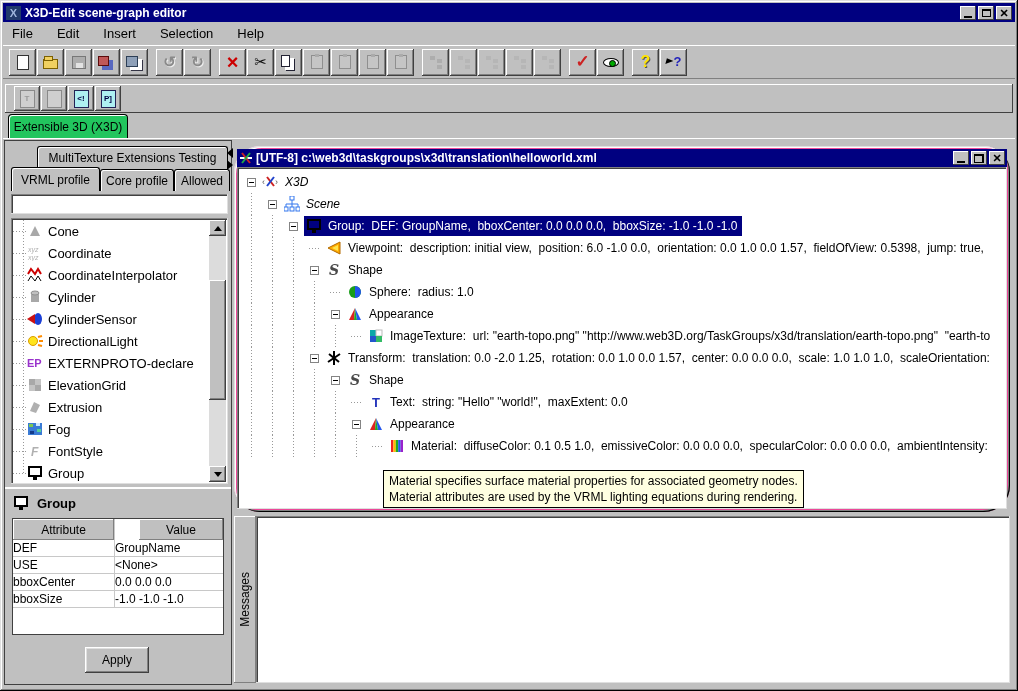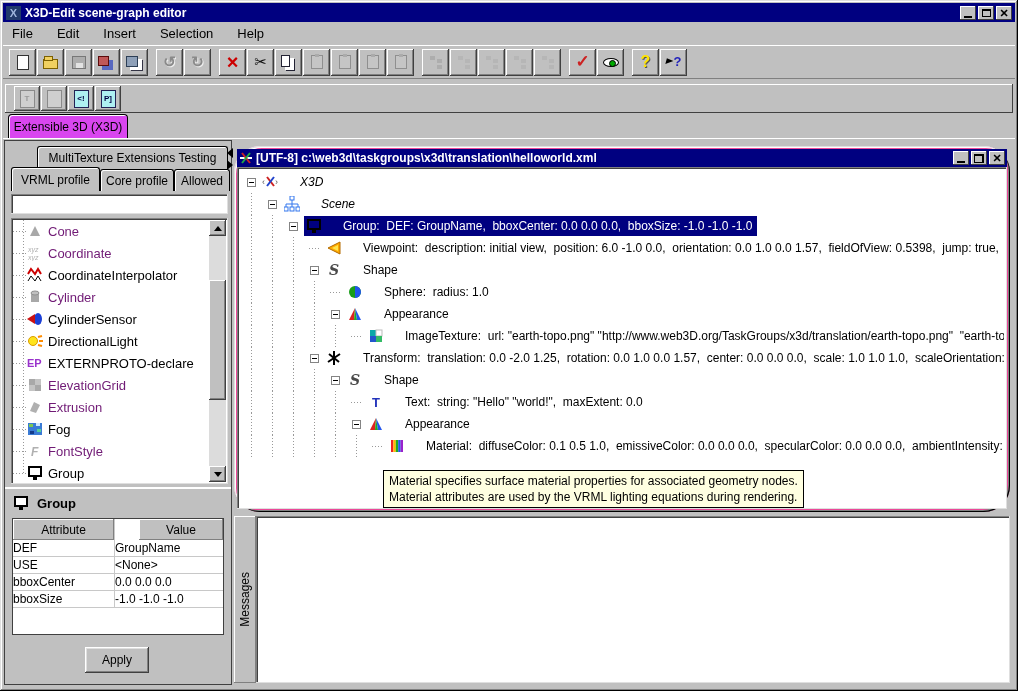--- a/index.html
+++ b/index.html
@@ -55,21 +55,21 @@
   .i-eye:after { content:""; position:absolute; left:5px; top:1px; width:5px; height:5px; background:#0a0; border:1px solid #000; border-radius:50%; }
 
   
   .panel2 { position:absolute; left:5px; top:84px; width:1008px; height:29px; }
   .p2btns { position:absolute; left:9px; top:2px; display:flex; gap:1px; }
   .sbtn { width:26px; height:25px; background:#c0c0c0; display:flex; align-items:center; justify-content:center;
           box-shadow: inset -1px -1px 0 #404040, inset 1px 1px 0 #fff, inset -2px -2px 0 #808080; }
   .scroll { width:15px; height:18px; border:1px solid #225; background:#aef0f2; display:flex; align-items:center; justify-content:center; font-size:8px; font-weight:bold; color:#004; }
   .scroll.off { background:#cfcfcf; border-color:#8a8a8a; color:#9a9a9a; }
 
-  .maintab { position:absolute; left:8px; top:114px; width:120px; height:25px; background:#d946ef; border:1px solid #000; border-bottom:none; border-radius:4px 4px 0 0;
+  .maintab { position:absolute; left:8px; top:114px; width:120px; height:25px; background:#22c55e; border:1px solid #000; border-bottom:none; border-radius:4px 4px 0 0;
              box-shadow: inset 1px 1px 0 #fff; display:flex; align-items:center; justify-content:center; font-size:12px; }
   .contentline { position:absolute; left:3px; top:138px; width:1012px; height:2px; box-shadow: inset 0 1px 0 #fff; }
 
   
   .leftcol { position:absolute; left:4px; top:140px; width:228px; height:545px; border:1px solid #404040; background:#c0c0c0; }
   .tab-top { position:absolute; left:32px; top:5px; width:191px; height:22px; background:#c0c0c0; border:1px solid #000; border-bottom:none; border-radius:3px 3px 0 0;
              box-shadow:inset 1px 1px 0 #fff; font-size:12px; display:flex; align-items:center; justify-content:center; }
   .tabs2 { position:absolute; left:4px; top:26px; width:220px; height:24px; }
   .tab { position:absolute; background:#c0c0c0; border:1px solid #000; border-bottom:none; border-radius:3px 3px 0 0; box-shadow:inset 1px 1px 0 #fff;
          font-size:12px; display:flex; align-items:center; justify-content:center; }
@@ -77,21 +77,21 @@
             box-shadow: inset -1px -1px 0 #dfdfdf, inset 1px 1px 0 #808080, inset 2px 2px 0 #404040; }
   .palette { position:absolute; left:6px; top:77px; width:217px; height:266px; background:#fff;
              box-shadow: inset -1px -1px 0 #dfdfdf, inset 1px 1px 0 #808080, inset 2px 2px 0 #404040; overflow:hidden; }
   .plist { position:absolute; left:2px; top:2px; right:19px; bottom:2px; overflow:hidden; }
   .plist:before { content:""; position:absolute; left:10px; top:0; width:1px; height:253px;
                   background:repeating-linear-gradient(to bottom,#999 0 1px,transparent 1px 3px); }
   .prow { height:22px; display:flex; align-items:center; white-space:nowrap; position:relative; }
   .pconn { width:14px; height:22px; flex:0 0 auto; background:repeating-linear-gradient(to right,#999 0 1px,transparent 1px 3px); background-size:100% 1px; background-position:0 11px; background-repeat:no-repeat; }
   .picon { width:17px; height:16px; flex:0 0 auto; display:flex; align-items:center; justify-content:flex-start; }
   .plabel { font-size:13px; margin-left:4px; color:#000; }
-  .plabel.off { color:#701a75; }
+  .plabel.off { color:#000000; }
   .vsb { position:absolute; right:2px; top:2px; width:17px; bottom:2px; background:#dcdcdc; }
   .sbarrow { position:absolute; left:0; width:17px; height:16px; background:#c0c0c0; display:flex; align-items:center; justify-content:center;
              box-shadow: inset -1px -1px 0 #404040, inset 1px 1px 0 #fff, inset -2px -2px 0 #808080; }
   .tri-up { width:0;height:0;border-left:4px solid transparent;border-right:4px solid transparent;border-bottom:5px solid #000; }
   .tri-dn { width:0;height:0;border-left:4px solid transparent;border-right:4px solid transparent;border-top:5px solid #000; }
   .sbthumb { position:absolute; left:0; top:60px; width:17px; height:120px; background:#c0c0c0;
              box-shadow: inset -1px -1px 0 #404040, inset 1px 1px 0 #fff, inset -2px -2px 0 #808080; }
 
   
   .attrpanel { position:absolute; left:0px; top:346px; width:226px; height:197px; border-top:2px solid #fff; background:#c0c0c0; }
@@ -119,21 +119,21 @@
   .ebody { position:absolute; left:3px; top:21px; right:3px; bottom:3px; background:#fff;
            box-shadow: inset -1px -1px 0 #dfdfdf, inset 1px 1px 0 #808080, inset 2px 2px 0 #404040; overflow:hidden; }
   .treepad { position:absolute; left:4px; top:4px; right:3px; bottom:3px; overflow:hidden; }
   .trow { height:22px; display:flex; align-items:center; white-space:nowrap; }
   .gd { width:21px; height:22px; flex:0 0 auto; background:repeating-linear-gradient(to bottom,#999 0 1px,transparent 1px 3px); background-size:1px 100%; background-position:10px 0; background-repeat:no-repeat; }
   .conn { width:21px; height:22px; flex:0 0 auto; background:repeating-linear-gradient(to right,#999 0 1px,transparent 1px 3px); background-size:12px 1px; background-position:5px 11px; background-repeat:no-repeat; }
   .ecell { width:21px; height:22px; flex:0 0 auto; display:flex; align-items:center; justify-content:center; }
   .ebox { width:9px; height:9px; background:#fff; border:1px solid #848484; display:flex; align-items:center; justify-content:center; }
   .ebox:after { content:""; width:5px; height:1px; background:#000; }
   .nico { width:18px; height:16px; flex:0 0 auto; display:flex; align-items:center; justify-content:center; }
-  .tlabel { font-size:12px; margin-left:20px; white-space:pre; color:#000; }
+  .tlabel { font-size:12px; margin-left:5px; white-space:pre; color:#000; }
   .ital { font-style:italic; }
   .sel { display:flex; align-items:center; background:#000080; padding:2px 4px 2px 1px; }
   .sel .tlabel { color:#fff; }
   .tooltip { position:absolute; left:383px; top:470px; background:#ffffe1; border:1px solid #000; font-size:12px; color:#000; padding:2px 5px; line-height:16px; white-space:nowrap; z-index:9; }
 
   
   .messages { position:absolute; left:234px; top:516px; width:776px; height:167px; background:#c0c0c0; }
   .msgtab { position:absolute; left:0; top:0; width:22px; height:167px; background:#c0c0c0; box-shadow: inset -1px -1px 0 #808080, inset 1px 1px 0 #fff;
             display:flex; align-items:center; justify-content:center; }
   .msgtab span { writing-mode:vertical-rl; transform:rotate(180deg); font-size:12px; color:#000; }

